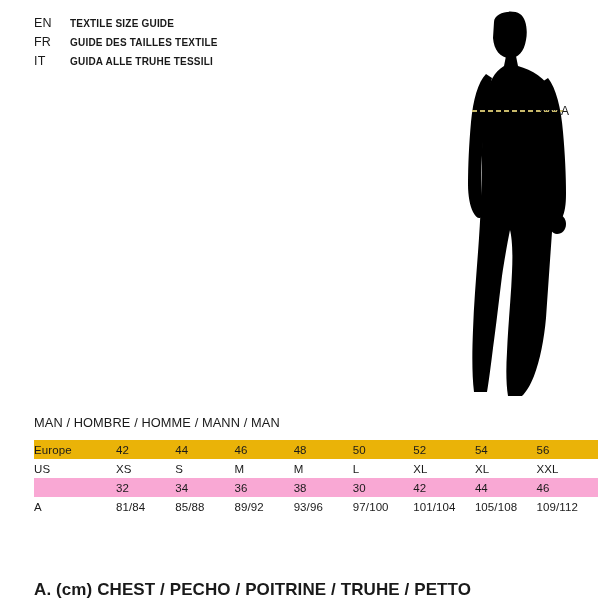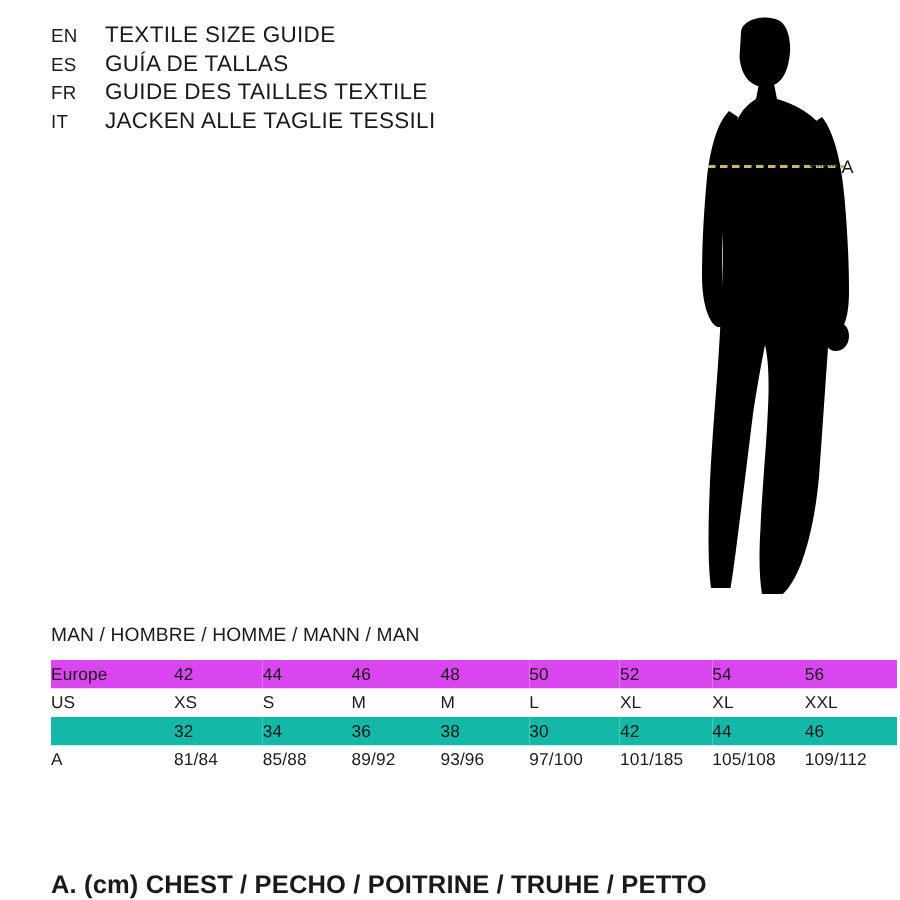--- a/index.html
+++ b/index.html
@@ -37,21 +37,22 @@
     font-size: 12.5px;
     letter-spacing: 0.2px;
   }
   .lang-code {
     width: 36px;
     flex: 0 0 36px;
     font-size: 12.5px;
   }
   .lang-text {
     flex: 1;
-    font-size: 15px;
+    font-size: 10px;
+    font-weight: bold;
   }
 
   
   .category-block {
     position: absolute;
     left: 18px;
     top: 110px;
     width: 420px;
   }
   .category-line {
@@ -111,23 +112,23 @@
     padding: 0;
     height: 19px;
     vertical-align: middle;
     letter-spacing: 0.1px;
   }
   .row-header td {
     background: #b9b9b9;
     color: #1a1a1a;
     font-size: 11.5px;
   }
-  .row-alt td { background: #d946ef; }
+  .row-alt td { background: #eab308; }
   .row-plain td { background: #ffffff; }
-  .row-grey td { background: #14b8a6; }
+  .row-grey td { background: #f9a8d4; }
   .cell-label {
     padding-left: 4px;
     width: 92px;
   }
   .cell-val {
     width: 66px;
     text-align: left;
   }
   .header-label { padding-left: 4px; }
 
@@ -144,32 +145,28 @@
 </style>
 </head>
 <body>
 
 <div class="page">
 
   <div class="lang-block">
     <div class="lang-row">
       <span class="lang-code">EN</span>
       <span class="lang-text">TEXTILE SIZE GUIDE</span>
-    </div>
-    <div class="lang-row">
-      <span class="lang-code">ES</span>
-      <span class="lang-text">GUÍA DE TALLAS</span>
     </div>
     <div class="lang-row">
       <span class="lang-code">FR</span>
       <span class="lang-text">GUIDE DES TAILLES TEXTILE</span>
     </div>
     <div class="lang-row">
       <span class="lang-code">IT</span>
-      <span class="lang-text">JACKEN ALLE TAGLIE TESSILI</span>
+      <span class="lang-text">GUIDA ALLE TRUHE TESSILI</span>
     </div>
   </div>
 
 
   <div class="figure-wrap">
     <svg class="figure-svg" width="200" height="400" viewBox="0 0 200 400">
       <g fill="#000000">
 
         <path d="M78 14 C78 4, 96 1, 104 6 C110 10, 112 22, 110 32 C108 44, 102 50, 94 50 C84 50, 78 42, 77 30 Z"></path>
 
@@ -260,21 +257,21 @@
         <td class="cell-val">46</td>
       </tr>
 
       <tr class="row-plain">
         <td class="cell-label">A</td>
         <td class="cell-val">81/84</td>
         <td class="cell-val">85/88</td>
         <td class="cell-val">89/92</td>
         <td class="cell-val">93/96</td>
         <td class="cell-val">97/100</td>
-        <td class="cell-val">101/185</td>
+        <td class="cell-val">101/104</td>
         <td class="cell-val">105/108</td>
         <td class="cell-val">109/112</td>
       </tr>
     </tbody>
   </table>
 
   <div class="footnote">A. (cm) CHEST / PECHO / POITRINE / TRUHE / PETTO</div>
 
 </div>
 

